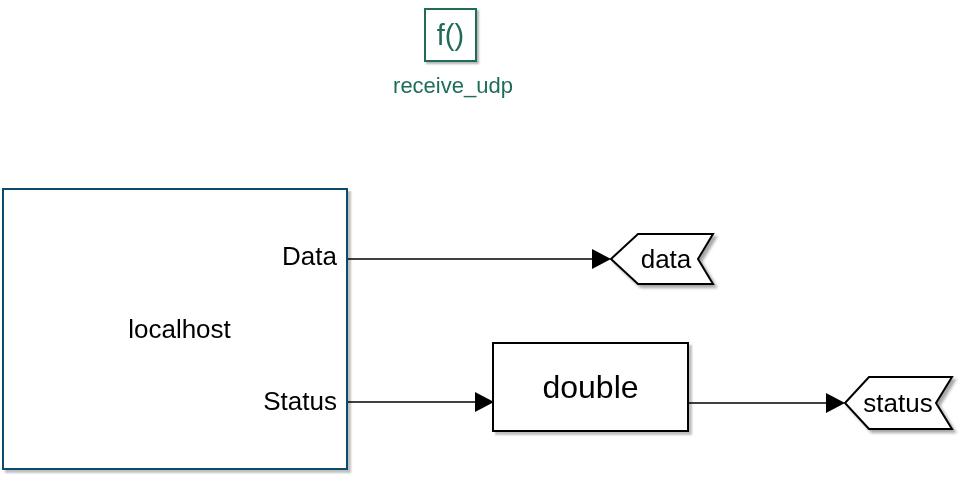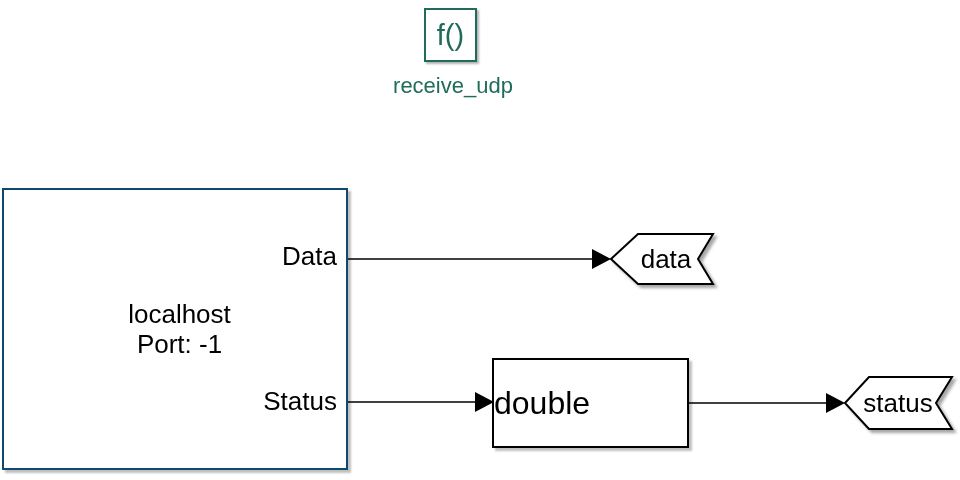--- a/index.html
+++ b/index.html
@@ -67,28 +67,28 @@
     right: 623px;
     transform: translateY(-50%);
     font-size: 26px;
     white-space: nowrap;
   }
   .port-data   { top: 256px; }
   .port-status { top: 401px; }
   
   .double-block {
     position: absolute;
-    left: 492px; top: 358px;
+    left: 492px; top: 342px;
     width: 197px; height: 90px;
     background: #ffffff;
     border: 2px solid #000;
     box-shadow: 3px 3px 2px rgba(0,0,0,0.25);
     display: flex;
     align-items: center;
-    justify-content: flex-start;
+    justify-content: center;
     font-size: 32px;
   }
   
   .tag-label {
     position: absolute;
     transform: translate(-50%, -50%);
     font-size: 26px;
     white-space: nowrap;
     pointer-events: none;
   }
@@ -123,21 +123,20 @@
   </svg>
 
   <div class="fn-badge">
     <span>f()</span>
   </div>
   <div class="fn-name">receive_udp</div>
 
   <div class="udp-block">
     <div class="udp-title">
       <div>localhost</div>
-      <div>Port: -1</div>
     </div>
   </div>
   <span class="port-label port-data">Data</span>
   <span class="port-label port-status">Status</span>
 
   <div class="double-block">
     <span>double</span>
   </div>
 
   <span class="tag-label tag-label-data">data</span>

